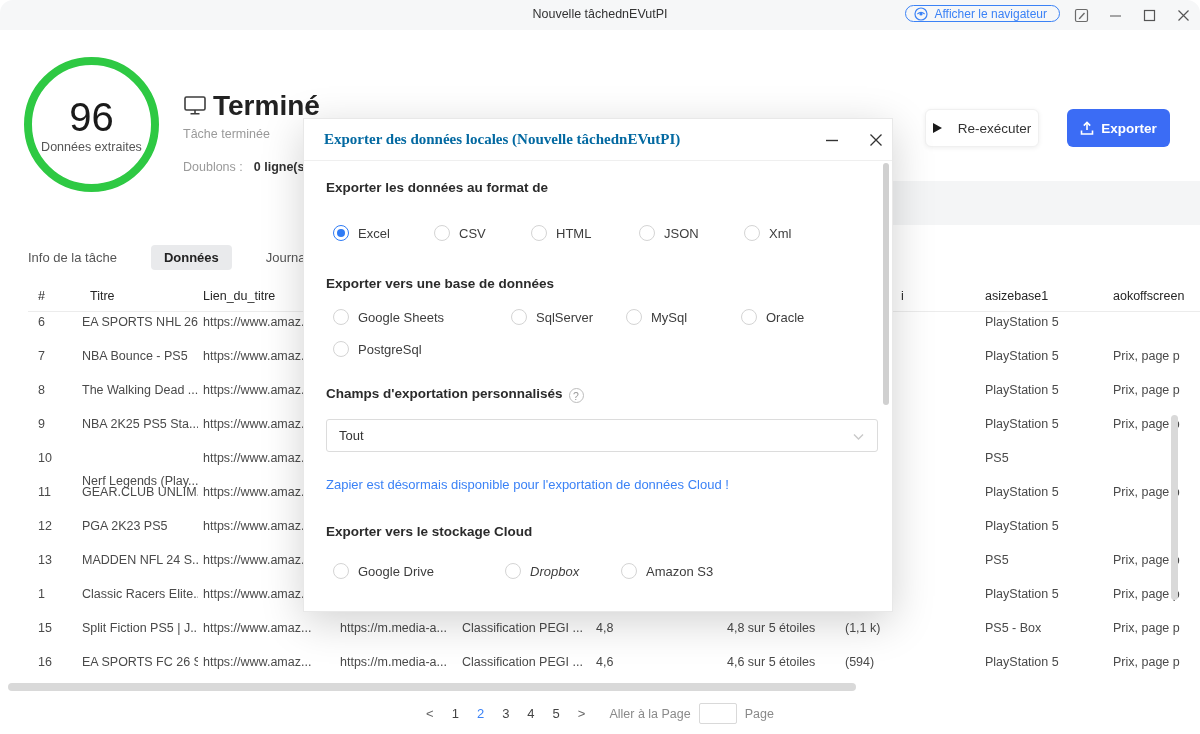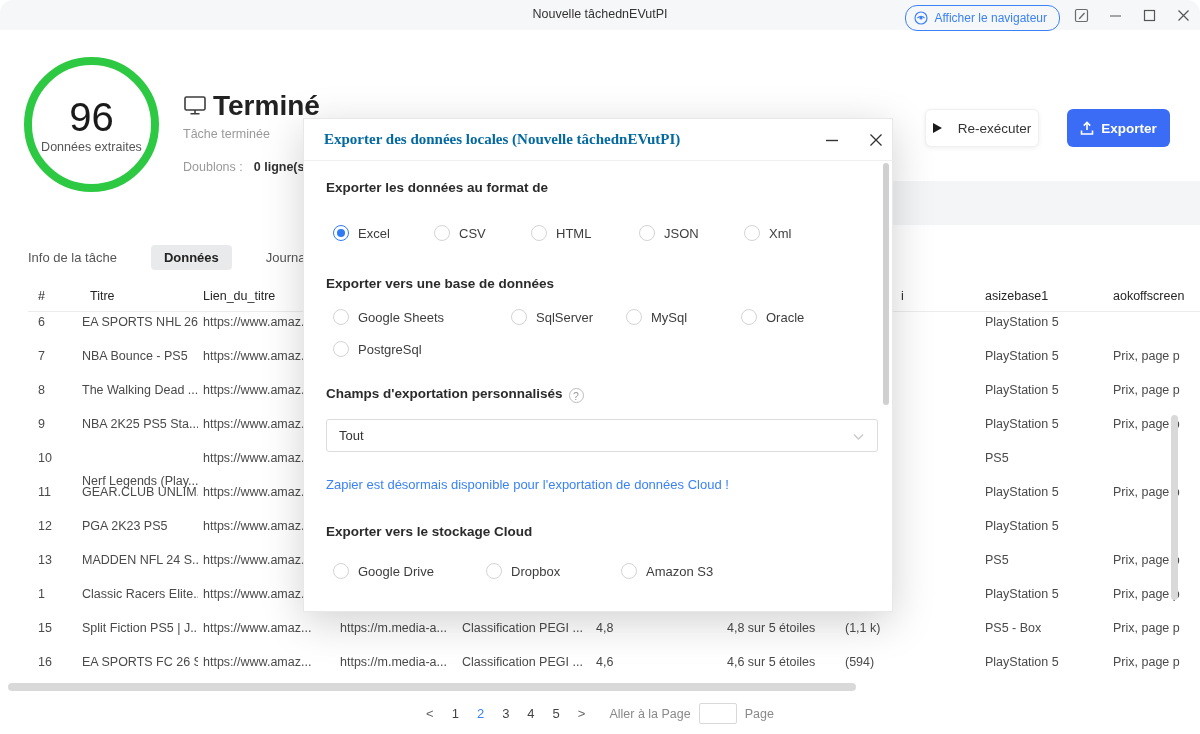--- a/index.html
+++ b/index.html
@@ -4,21 +4,21 @@
 <style>
   * { margin:0; padding:0; box-sizing:border-box; }
   html,body { width:1200px; height:734px; overflow:hidden; }
   .window {
     position:relative; width:1200px; height:734px; background:#fff;
     font-family:"Liberation Sans", sans-serif; color:#333; overflow:hidden;border-radius:13px;
   }
   
   .titlebar { position:absolute; left:0; top:0; width:1200px; height:30px; background:#f6f7f8; }
   .titlebar-title { position:absolute; left:0; right:0; top:7px; text-align:center; font-size:12.5px; color:#333; }
-  .show-browser-btn { position:absolute; right:140px; top:5px; height:26px; padding:0 12px 0 8px;
+  .show-browser-btn { position:absolute; right:140px; top:5px; height:17px; padding:0 12px 0 8px;
     border:1px solid var(--blue-link); border-radius:12px; display:flex; align-items:center; gap:6px;
     color:var(--blue-link); font-size:12px; background:transparent; cursor:pointer; }
   .tb-icon { position:absolute; top:6px; width:18px; height:18px; display:flex; align-items:center; justify-content:center; color:#6b6b6b; cursor:pointer; }
   .tb-edit { right:110px; }
   .tb-min { right:76px; }
   .tb-max { right:42px; }
   .tb-close { right:8px; }
   
   .progress-ring { position:absolute; left:24px; top:57px; width:135px; height:135px; border-radius:50%;
     border:8px solid var(--green); background:#fff; display:flex; flex-direction:column; align-items:center; justify-content:center; }
@@ -347,21 +347,21 @@
     </div>
 
     <div class="zapier-link">Zapier est désormais disponible pour l'exportation de données Cloud !</div>
 
     <div class="dlg-h" style="top:405px;">Exporter vers le stockage Cloud</div>
     <div id="radios-cloud">
         <div class="radio-item" style="left: 29px; top: 443px;">
           <span class="radio-circle"></span>
           <span class="radio-label">Google Drive</span>
         </div>
-        <div class="radio-item" style="left: 182px; top: 443px;">
+        <div class="radio-item" style="left: 201px; top: 443px; font-style: italic;">
           <span class="radio-circle"></span>
           <span class="radio-label">Dropbox</span>
         </div>
         <div class="radio-item" style="left: 317px; top: 443px;">
           <span class="radio-circle"></span>
           <span class="radio-label">Amazon S3</span>
         </div>
       </div>
   </div>
 

